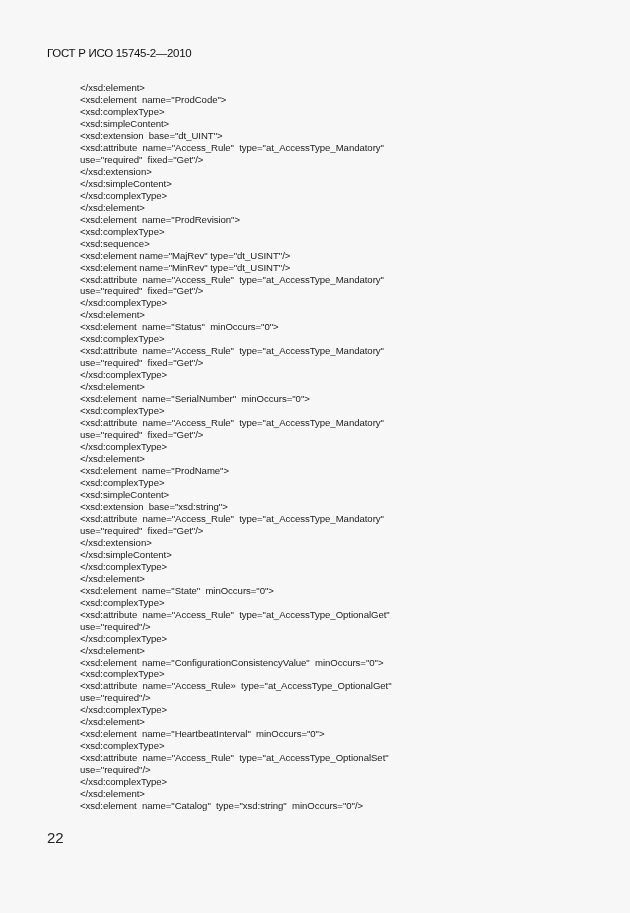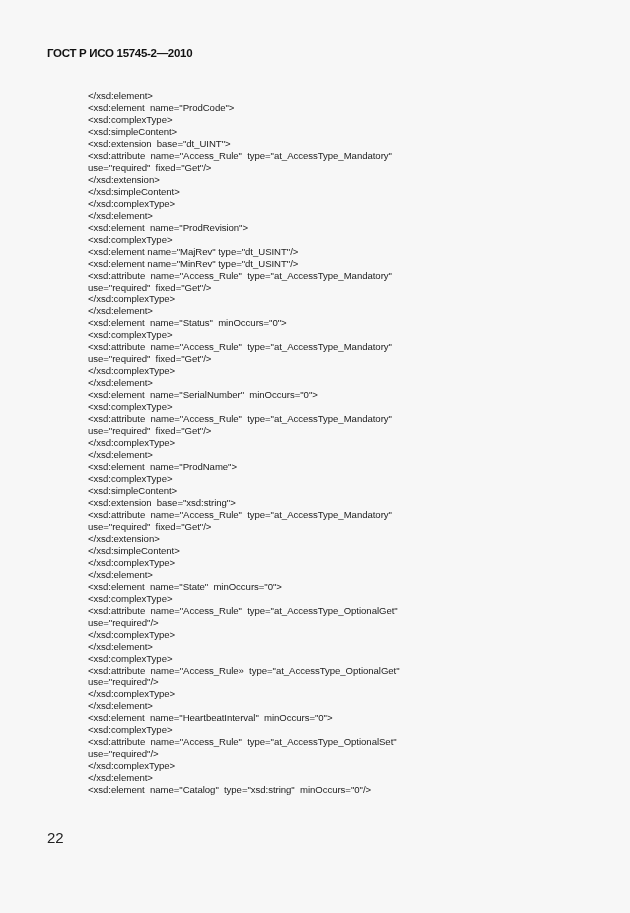--- a/index.html
+++ b/index.html
@@ -13,29 +13,29 @@
       position: relative;
       overflow: hidden;
       font-family: "Liberation Sans", sans-serif;
       color: #1a1a1a;
     }
     .page-header {
       position: absolute;
       left: 47px;
       top: 47px;
       font-size: 11.5px;
-      font-weight: bold;
+      font-weight: normal;
       letter-spacing: -0.3px;
       color: #111;
     }
     .code-block {
       position: absolute;
       left: 76px;
       top: 78px;
-      margin: 12px;
+      margin: 4px;
       padding: 0;
       list-style: none;
     }
     .code-line {
       height: 11.98px;
       line-height: 11.98px;
       font-size: 9.6px;
       white-space: pre;
       color: #222;
       letter-spacing: -0.05px;
@@ -60,20 +60,21 @@
   <li class="code-line">&lt;xsd:simpleContent&gt;</li>
   <li class="code-line">&lt;xsd:extension  base="dt_UINT"&gt;</li>
   <li class="code-line">&lt;xsd:attribute  name="Access_Rule"  type="at_AccessType_Mandatory"</li>
   <li class="code-line">use="required"  fixed="Get"/&gt;</li>
   <li class="code-line">&lt;/xsd:extension&gt;</li>
   <li class="code-line">&lt;/xsd:simpleContent&gt;</li>
   <li class="code-line">&lt;/xsd:complexType&gt;</li>
   <li class="code-line">&lt;/xsd:element&gt;</li>
   <li class="code-line">&lt;xsd:element  name="ProdRevision"&gt;</li>
   <li class="code-line">&lt;xsd:complexType&gt;</li>
+  <li class="code-line">&lt;xsd:sequence&gt;</li>
   <li class="code-line">&lt;xsd:element name="MajRev" type="dt_USINT"/&gt;</li>
   <li class="code-line">&lt;xsd:element name="MinRev" type="dt_USINT"/&gt;</li>
   <li class="code-line">&lt;xsd:attribute  name="Access_Rule"  type="at_AccessType_Mandatory"</li>
   <li class="code-line">use="required"  fixed="Get"/&gt;</li>
   <li class="code-line">&lt;/xsd:complexType&gt;</li>
   <li class="code-line">&lt;/xsd:element&gt;</li>
   <li class="code-line">&lt;xsd:element  name="Status"  minOccurs="0"&gt;</li>
   <li class="code-line">&lt;xsd:complexType&gt;</li>
   <li class="code-line">&lt;xsd:attribute  name="Access_Rule"  type="at_AccessType_Mandatory"</li>
   <li class="code-line">use="required"  fixed="Get"/&gt;</li>
@@ -94,20 +95,21 @@
   <li class="code-line">&lt;/xsd:extension&gt;</li>
   <li class="code-line">&lt;/xsd:simpleContent&gt;</li>
   <li class="code-line">&lt;/xsd:complexType&gt;</li>
   <li class="code-line">&lt;/xsd:element&gt;</li>
   <li class="code-line">&lt;xsd:element  name="State"  minOccurs="0"&gt;</li>
   <li class="code-line">&lt;xsd:complexType&gt;</li>
   <li class="code-line">&lt;xsd:attribute  name="Access_Rule"  type="at_AccessType_OptionalGet"</li>
   <li class="code-line">use="required"/&gt;</li>
   <li class="code-line">&lt;/xsd:complexType&gt;</li>
   <li class="code-line">&lt;/xsd:element&gt;</li>
+  <li class="code-line">&lt;xsd:element  name="ConfigurationConsistencyValue"  minOccurs="0"&gt;</li>
   <li class="code-line">&lt;xsd:complexType&gt;</li>
   <li class="code-line">&lt;xsd:attribute  name="Access_Rule»  type="at_AccessType_OptionalGet"</li>
   <li class="code-line">use="required"/&gt;</li>
   <li class="code-line">&lt;/xsd:complexType&gt;</li>
   <li class="code-line">&lt;/xsd:element&gt;</li>
   <li class="code-line">&lt;xsd:element  name="HeartbeatInterval"  minOccurs="0"&gt;</li>
   <li class="code-line">&lt;xsd:complexType&gt;</li>
   <li class="code-line">&lt;xsd:attribute  name="Access_Rule"  type="at_AccessType_OptionalSet"</li>
   <li class="code-line">use="required"/&gt;</li>
   <li class="code-line">&lt;/xsd:complexType&gt;</li>

